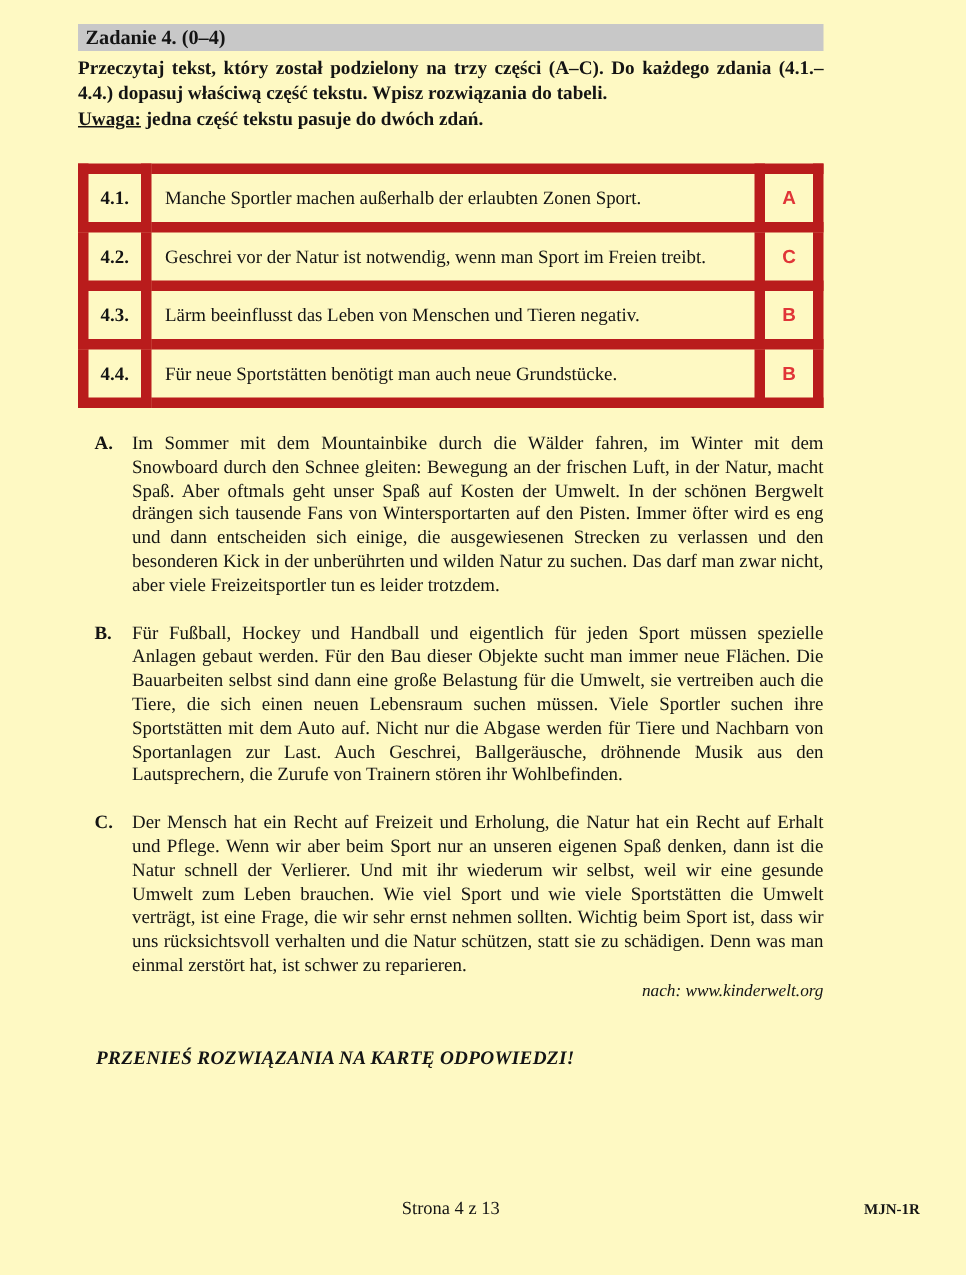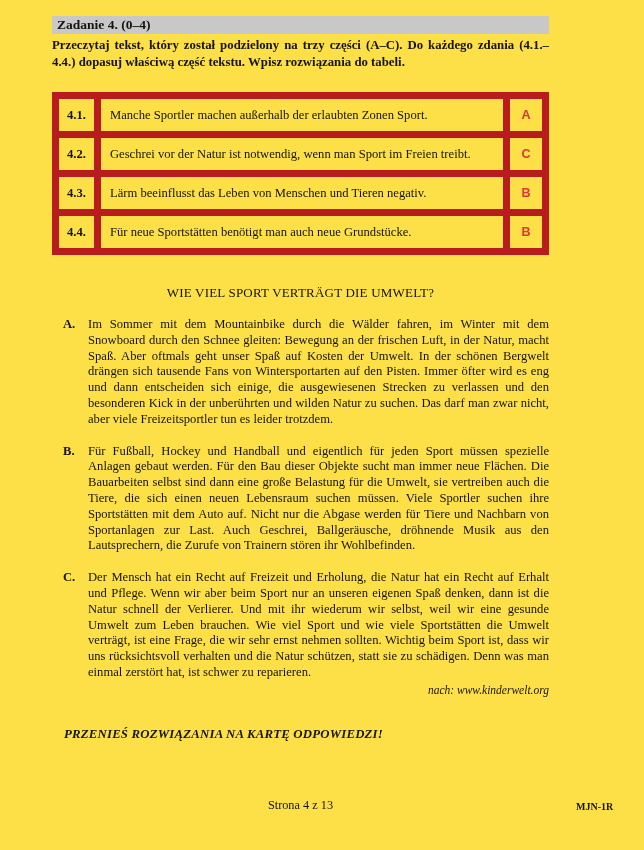--- a/index.html
+++ b/index.html
@@ -2,21 +2,21 @@
 <html style="--answer-red: #e03538; --header-bg: #c8c8c8;"><head>
 <meta charset="utf-8">
 <style>
   html, body { margin: 0; padding: 0; background: #ffffff; }
   body {
     width: 644px; height: 850px;
     font-family: "Liberation Serif", "DejaVu Serif", serif;
     color: #141414;
     -webkit-font-smoothing: antialiased;
   }
-  .page { position: relative; width: 644px; height: 850px; overflow: hidden; background: #fde047; }
+  .page { position: relative; width: 644px; height: 850px; overflow: hidden; background: #fef9c3; }
   .content { position: absolute; left: 52px; top: 16px; width: 497px; }
 
   .task-bar {
     background: var(--header-bg, #c8c8c8);
     font-weight: bold;
     font-size: 13.5px;
     line-height: 18px;
     padding: 0 5px;
     height: 18px;
   }
@@ -113,20 +113,23 @@
   <div class="content">
 
     <div class="task-bar">
       <span>Zadanie 4. (0–4)</span>
     </div>
 
     <p class="instructions">
       <span>Przeczytaj tekst, który został podzielony na trzy części (A–C). Do każdego zdania (4.1.–4.4.) dopasuj właściwą część tekstu. Wpisz rozwiązania do tabeli.</span>
     </p>
 
+    <p class="note">
+      <span class="u">Uwaga:</span><span> jedna część tekstu pasuje do dwóch zdań.</span>
+    </p>
 
     <table class="match-table">
       <tbody>
         <tr>
           <td class="num">4.1.</td>
           <td class="stmt">Manche Sportler machen außerhalb der erlaubten Zonen Sport.</td>
           <td class="ans">A</td>
         </tr>
         <tr>
           <td class="num">4.2.</td>
@@ -139,21 +142,20 @@
           <td class="ans">B</td>
         </tr>
         <tr>
           <td class="num">4.4.</td>
           <td class="stmt">Für neue Sportstätten benötigt man auch neue Grundstücke.</td>
           <td class="ans">B</td>
         </tr>
       </tbody>
     </table>
 
-    <h2 class="reading-title">WIE VIEL SPORT VERTRÄGT DIE UMWELT?</h2>
 
     <div class="section">
       <div class="sec-label">A.</div>
       <div class="sec-text">Im Sommer mit dem Mountainbike durch die Wälder fahren, im Winter mit dem Snowboard durch den Schnee gleiten: Bewegung an der frischen Luft, in der Natur, macht Spaß. Aber oftmals geht unser Spaß auf Kosten der Umwelt. In der schönen Bergwelt drängen sich tausende Fans von Wintersportarten auf den Pisten. Immer öfter wird es eng und dann entscheiden sich einige, die ausgewiesenen Strecken zu verlassen und den besonderen Kick in der unberührten und wilden Natur zu suchen. Das darf man zwar nicht, aber viele Freizeitsportler tun es leider trotzdem.</div>
     </div>
 
     <div class="section">
       <div class="sec-label">B.</div>
       <div class="sec-text">Für Fußball, Hockey und Handball und eigentlich für jeden Sport müssen spezielle Anlagen gebaut werden. Für den Bau dieser Objekte sucht man immer neue Flächen. Die Bauarbeiten selbst sind dann eine große Belastung für die Umwelt, sie vertreiben auch die Tiere, die sich einen neuen Lebensraum suchen müssen. Viele Sportler suchen ihre Sportstätten mit dem Auto auf. Nicht nur die Abgase werden für Tiere und Nachbarn von Sportanlagen zur Last. Auch Geschrei, Ballgeräusche, dröhnende Musik aus den Lautsprechern, die Zurufe von Trainern stören ihr Wohlbefinden.</div>
     </div>

